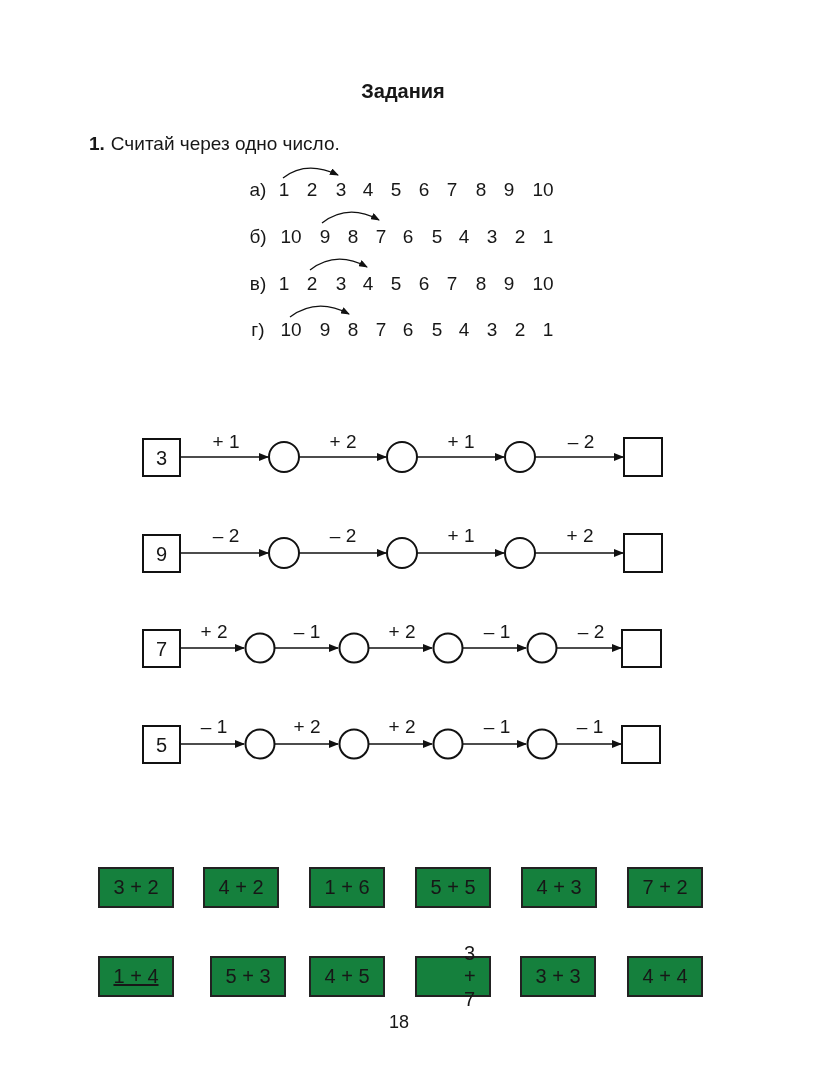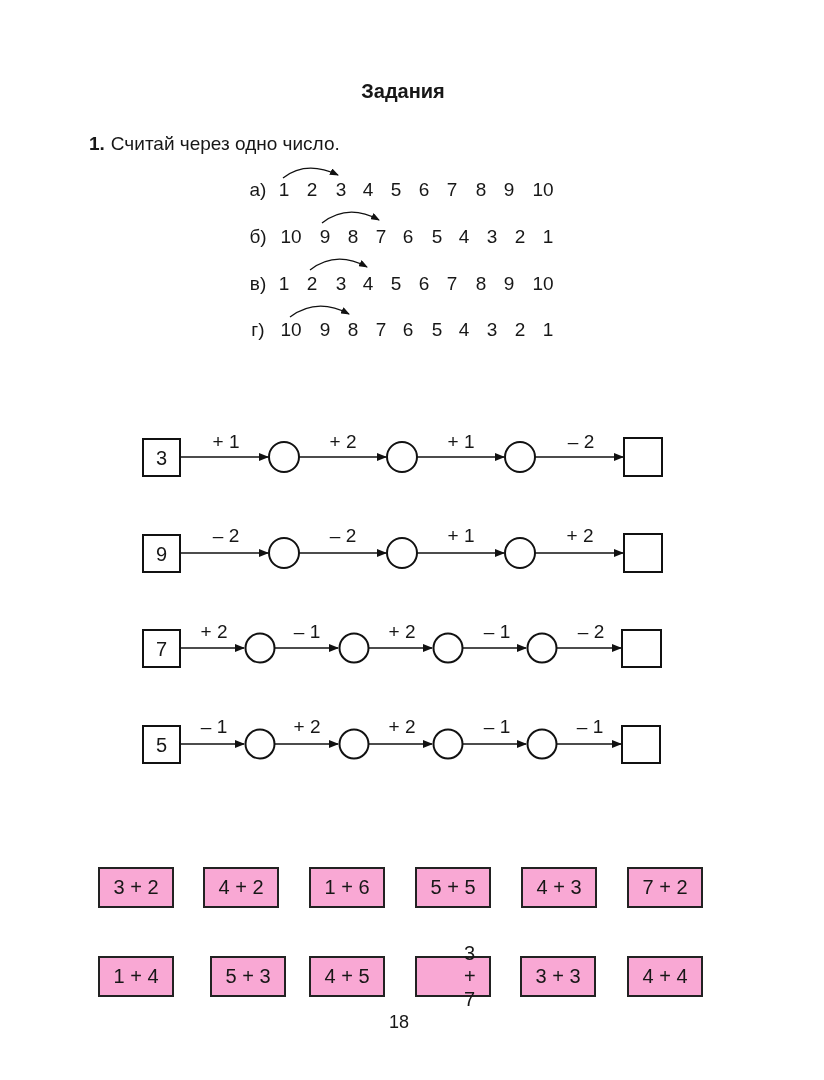--- a/index.html
+++ b/index.html
@@ -26,21 +26,21 @@
     .card {
       position: absolute;
       width: 76px;
       height: 41px;
       box-sizing: border-box;
       border: 2px solid #222;
       display: flex;
       align-items: center;
       justify-content: center;
       font-size: 20px;
-      background: #f9a8d4;
+      background: #15803d;
     }
     .pagenum { font-size: 18px; }
   </style>
 </head>
 <body>
 
 <div id="page">
 
   <svg class="geo" width="824" height="1080" viewBox="0 0 824 1080">
     <defs>
@@ -211,21 +211,21 @@
   <div>
     <div class="card" style="left:98px; top:867px;">3 + 2</div>
     <div class="card" style="left:203px; top:867px;">4 + 2</div>
     <div class="card" style="left:309px; top:867px;">1 + 6</div>
     <div class="card" style="left:415px; top:867px;">5 + 5</div>
     <div class="card" style="left:521px; top:867px;">4 + 3</div>
     <div class="card" style="left:627px; top:867px;">7 + 2</div>
   </div>
 
   <div>
-    <div class="card" style="left:98px; top:956px;">1 + 4</div>
+    <div class="card" style="left:98px; top:956px;text-decoration:underline;">1 + 4</div>
     <div class="card" style="left:210px; top:956px;">5 + 3</div>
     <div class="card" style="left:309px; top:956px;">4 + 5</div>
     <div class="card" style="left:415px; top:956px;padding-left:47px;">3 + 7</div>
     <div class="card" style="left:520px; top:956px;">3 + 3</div>
     <div class="card" style="left:627px; top:956px;text-align:right;">4 + 4</div>
   </div>
 
   <div class="cc pagenum" style="left:399px; top:1022px;">18</div>
 
 </div>

